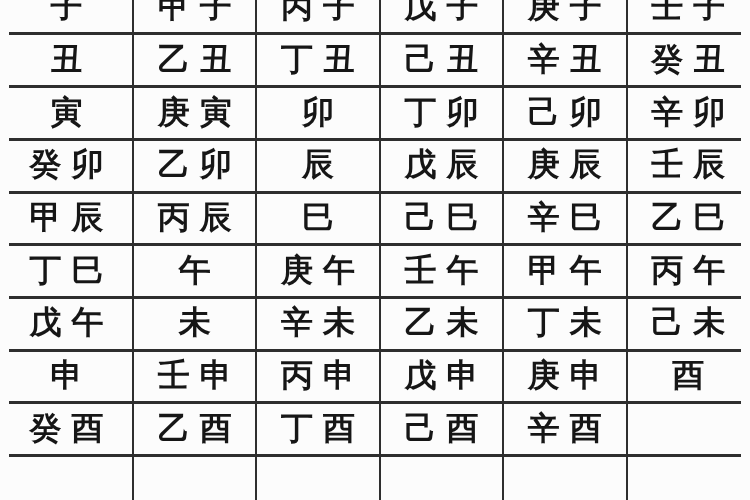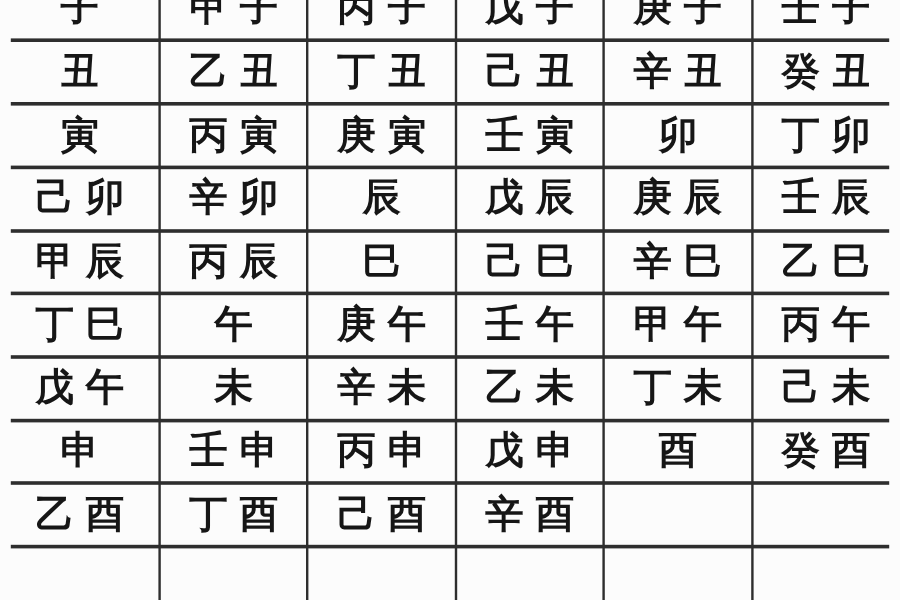--- a/index.html
+++ b/index.html
@@ -85,28 +85,28 @@
     <div class="cell">壬子</div>
 
     <div class="cell">丑</div>
     <div class="cell">乙丑</div>
     <div class="cell">丁丑</div>
     <div class="cell">己丑</div>
     <div class="cell">辛丑</div>
     <div class="cell">癸丑</div>
 
     <div class="cell">寅</div>
-    <div class="cell">丙寅</div>
     <div class="cell">庚寅</div>
-    <div class="cell">壬寅</div>
 
     <div class="cell">卯</div>
     <div class="cell">丁卯</div>
     <div class="cell">己卯</div>
     <div class="cell">辛卯</div>
+    <div class="cell">癸卯</div>
+    <div class="cell">乙卯</div>
 
     <div class="cell">辰</div>
     <div class="cell">戊辰</div>
     <div class="cell">庚辰</div>
     <div class="cell">壬辰</div>
     <div class="cell">甲辰</div>
     <div class="cell">丙辰</div>
 
     <div class="cell">巳</div>
     <div class="cell">己巳</div>
@@ -124,20 +124,21 @@
     <div class="cell">未</div>
     <div class="cell">辛未</div>
     <div class="cell">乙未</div>
     <div class="cell">丁未</div>
     <div class="cell">己未</div>
 
     <div class="cell">申</div>
     <div class="cell">壬申</div>
     <div class="cell">丙申</div>
     <div class="cell">戊申</div>
+    <div class="cell">庚申</div>
 
     <div class="cell">酉</div>
     <div class="cell">癸酉</div>
     <div class="cell">乙酉</div>
     <div class="cell">丁酉</div>
     <div class="cell">己酉</div>
     <div class="cell">辛酉</div>
   </div>
 
 </div>

